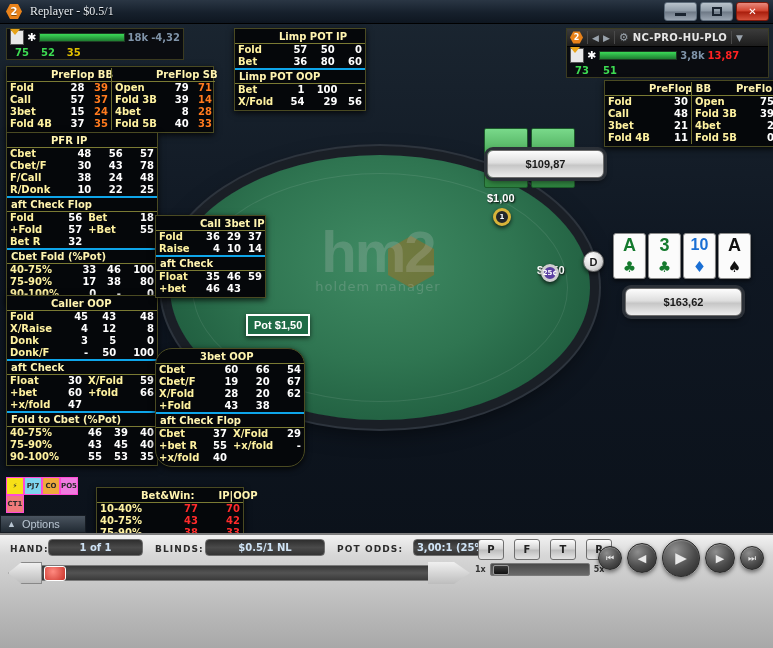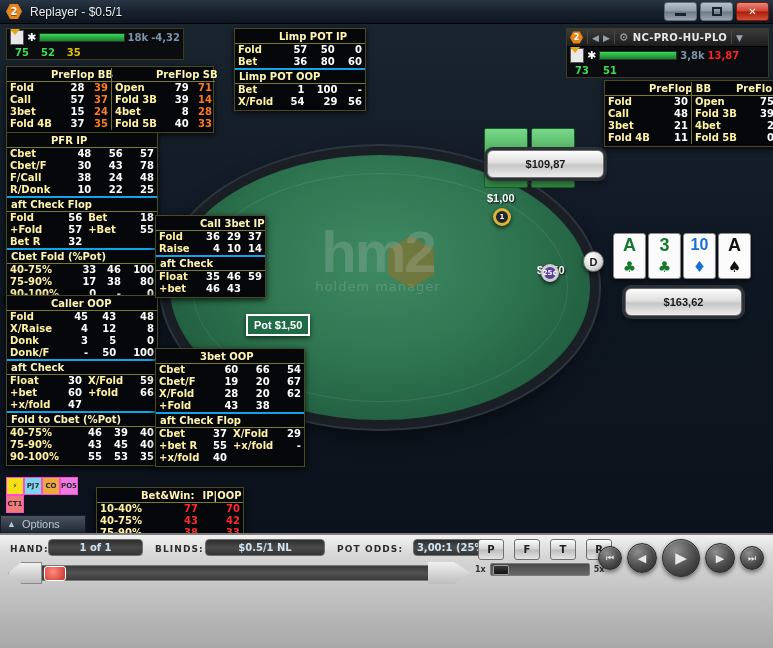--- a/index.html
+++ b/index.html
@@ -27,21 +27,21 @@
     width:16px; height:16px; flex:0 0 16px;
     background:#e8821a;
     clip-path: polygon(25% 3%, 75% 3%, 100% 50%, 75% 97%, 25% 97%, 0% 50%);
     color:#fff; font-size:10px; font-weight:bold;
     display:flex; align-items:center; justify-content:center;
     text-shadow:0 1px 0 #8a4a00;
   }
   .title-text {
     margin-left:8px; color:#e8edf2; font-size:12px;
     text-shadow: 0 1px 1px #000;
-    font-family:Liberation Sans, sans-serif;
+    font-family:Liberation Serif, serif;
     text-align:right;
   }
   .wincontrols { position:absolute; right:4px; top:2px; display:flex; gap:3px; }
   .wbtn {
     width:33px; height:19px; border:1px solid #5d6b79;
     border-radius:3px;
     background: linear-gradient(180deg,#b9c3cc 0%, #8e9aa6 48%, #6d7885 52%, #9aa5b1 100%);
     display:flex; align-items:center; justify-content:center;
     color:#16202c; font-size:10px;
   }
@@ -641,21 +641,21 @@
       <tr>
             <td class="lbl">+bet</td>
             <td class="v">46</td>
             <td class="v">43</td>
             <td class="v"></td>
           </tr>
     </tbody>
       </table>
   </div>
 
-  <div class="hud" style="left:155px; top:348px; width:150px;">
+  <div class="hud" style="left:155px; top:348px; width:150px;border-radius:17px;">
     <div class="hdr nt">3bet OOP</div>
     <table>
       <tbody>
           <tr>
             <td class="lbl" style="width:54px">Cbet</td>
             <td class="v">60</td>
             <td class="v">66</td>
             <td class="v">54</td>
           </tr>
       <tr>
@@ -697,21 +697,21 @@
             <td class="lbl">+x/fold</td>
             <td class="v">40</td>
             <td class="lbl"></td>
             <td class="v"></td>
           </tr>
     </tbody>
       </table>
   </div>
 
   <div class="hud" style="left:96px; top:487px; width:148px;">
-    <div class="hdr nt" style="display:flex; gap:8px;">
+    <div class="hdr nt" style="display:flex; gap:24px;">
       <span>Bet&amp;Win:</span>
       <span>IP|OOP</span>
     </div>
     <table>
       <tbody>
           <tr>
             <td class="lbl" style="width:62px">10-40%</td>
             <td class="vr">77</td>
             <td class="vr">70</td>
           </tr>

